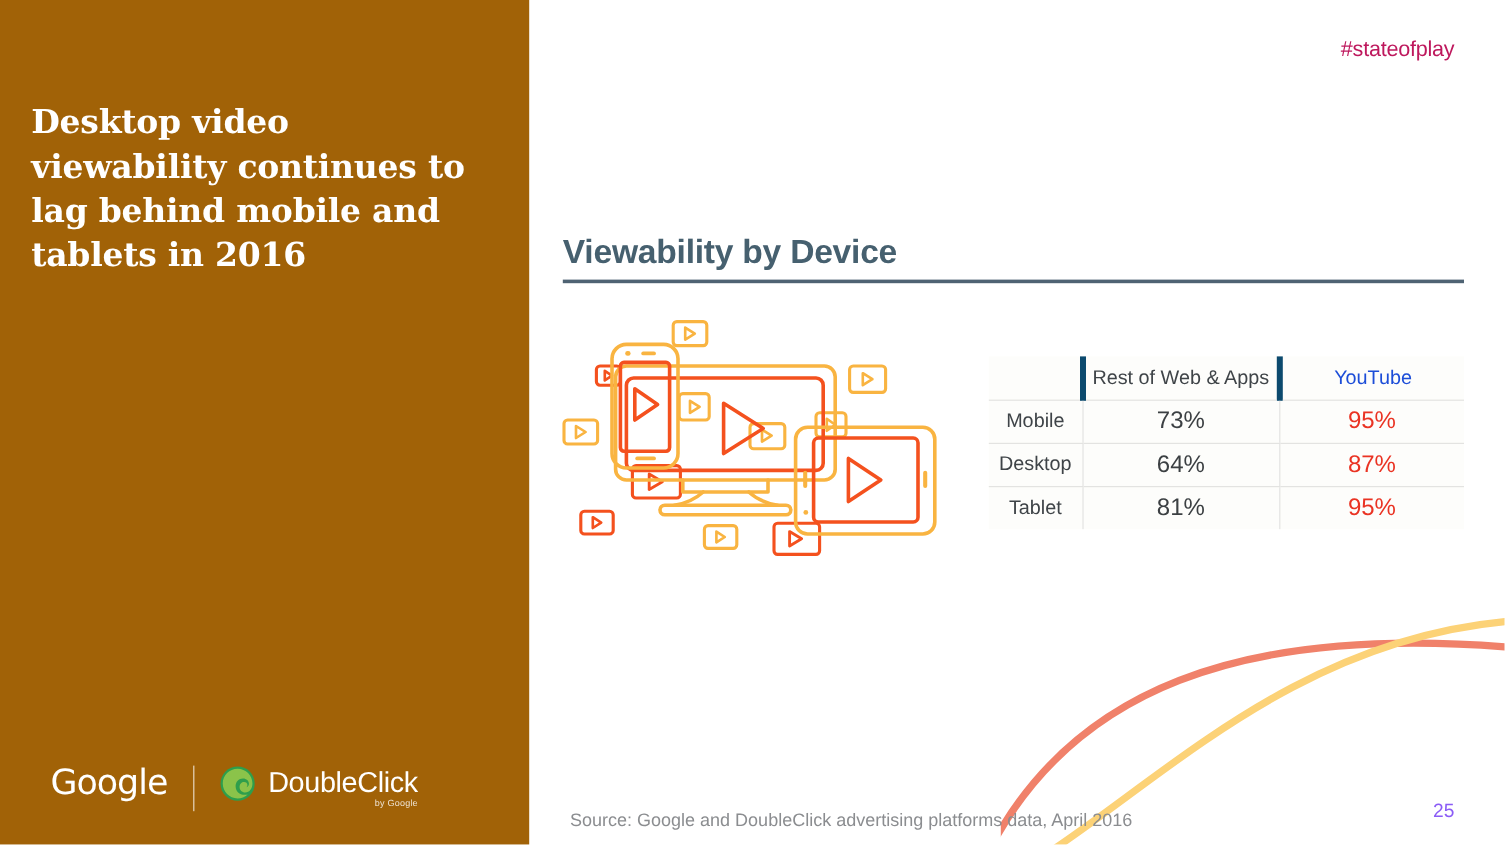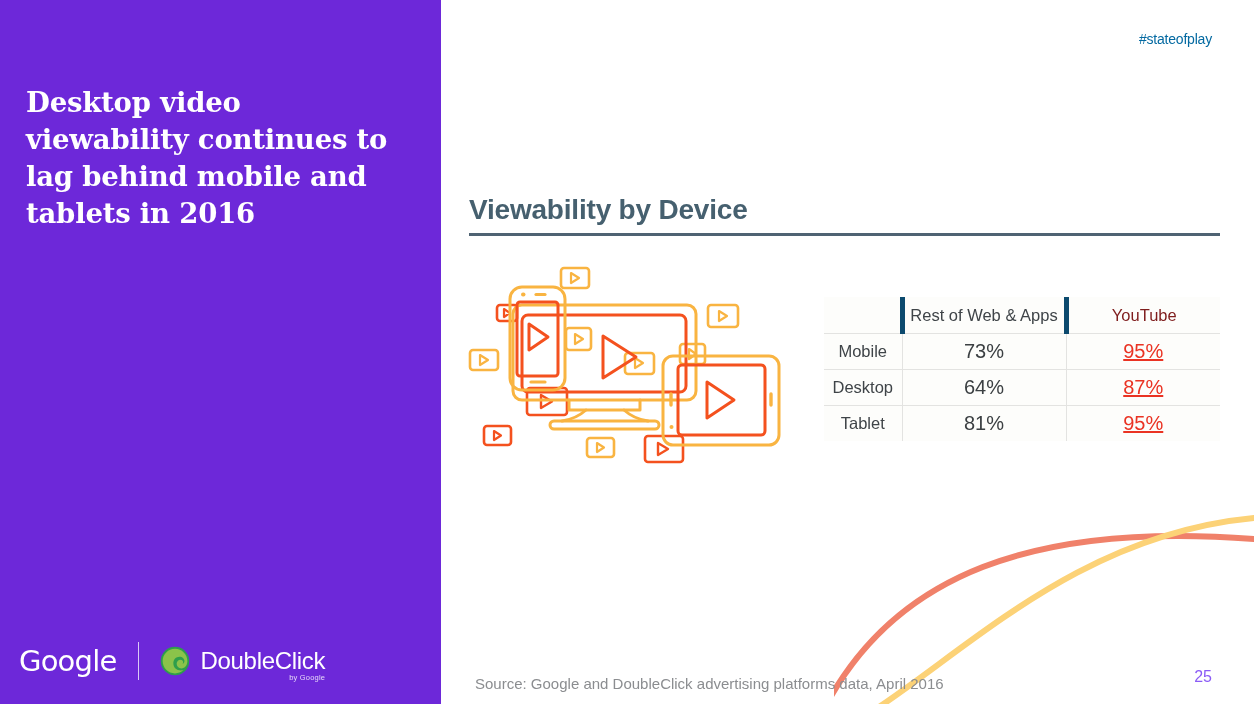--- a/index.html
+++ b/index.html
@@ -17,42 +17,42 @@
     background: #ffffff;
     overflow: hidden;
   }
 
   
   .sidebar {
     position: absolute;
     left: 0; top: 0;
     width: 441px;
     height: 704px;
-    background: #6d28d9;
+    background: #a16207;
   }
   .sidebar-title {
     position: absolute;
     left: 26px;
     top: 84px;
     width: 380px;
     color: #ffffff;
     font-family: "DejaVu Serif", "Liberation Serif", serif;
     font-weight: bold;
     font-size: 27.5px;
     line-height: 37px;
     letter-spacing: -0.2px;
   }
 
   
   .brand {
     position: absolute;
-    left: 19px;
+    left: 42px;
     bottom: 20px;
     display: flex;
-    align-items: center;
+    align-items: flex-start;
     height: 46px;
   }
   .brand-google {
     color: #ffffff;
     font-family: "DejaVu Sans", "Liberation Sans", sans-serif;
     font-size: 29px;
     letter-spacing: -0.8px;
     line-height: 1;
   }
   .brand-sep {
@@ -89,22 +89,22 @@
     font-size: 7.5px;
     letter-spacing: 0.2px;
     margin-left: 48px;
   }
 
   
   .hashtag {
     position: absolute;
     right: 42px;
     top: 31px;
-    color: #0369a1;
-    font-size: 14px;
+    color: #be185d;
+    font-size: 18px;
     letter-spacing: -0.2px;
   }
   .section-title {
     position: absolute;
     left: 469px;
     top: 194px;
     color: #46606f;
     font-size: 28px;
     font-weight: bold;
     letter-spacing: -0.2px;
@@ -139,39 +139,38 @@
   .col-label  { width: 78px; }
   .col-rest   { width: 164px; }
   .col-yt     { width: 154px; }
 
   .hdr-blank { }
   .hdr-cell {
     color: #3f4448;
     font-size: 16.5px;
     border-left: 5px solid #0c4a6e;
   }
-  .hdr-cell.yt { color: #7f1d1d; }
+  .hdr-cell.yt { color: #1d4ed8; }
 
   .row-label {
     color: #3f4448;
     font-size: 16.5px;
     text-align: right;
     padding-right: 11px;
   }
   .cell-rest {
     color: #3c4043;
     font-size: 20px;
     border-left: 1px solid #e3e3e1;
   }
   .cell-yt {
     color: #ea3323;
     font-size: 20px;
     font-weight: bold;
     border-left: 1px solid #e3e3e1;
-    text-decoration: underline;
   }
   .data-table tr.body-row td { height: 35px; }
 
   
   .source-note {
     position: absolute;
     left: 475px;
     top: 675px;
     color: #8b8d90;
     font-size: 15px;

